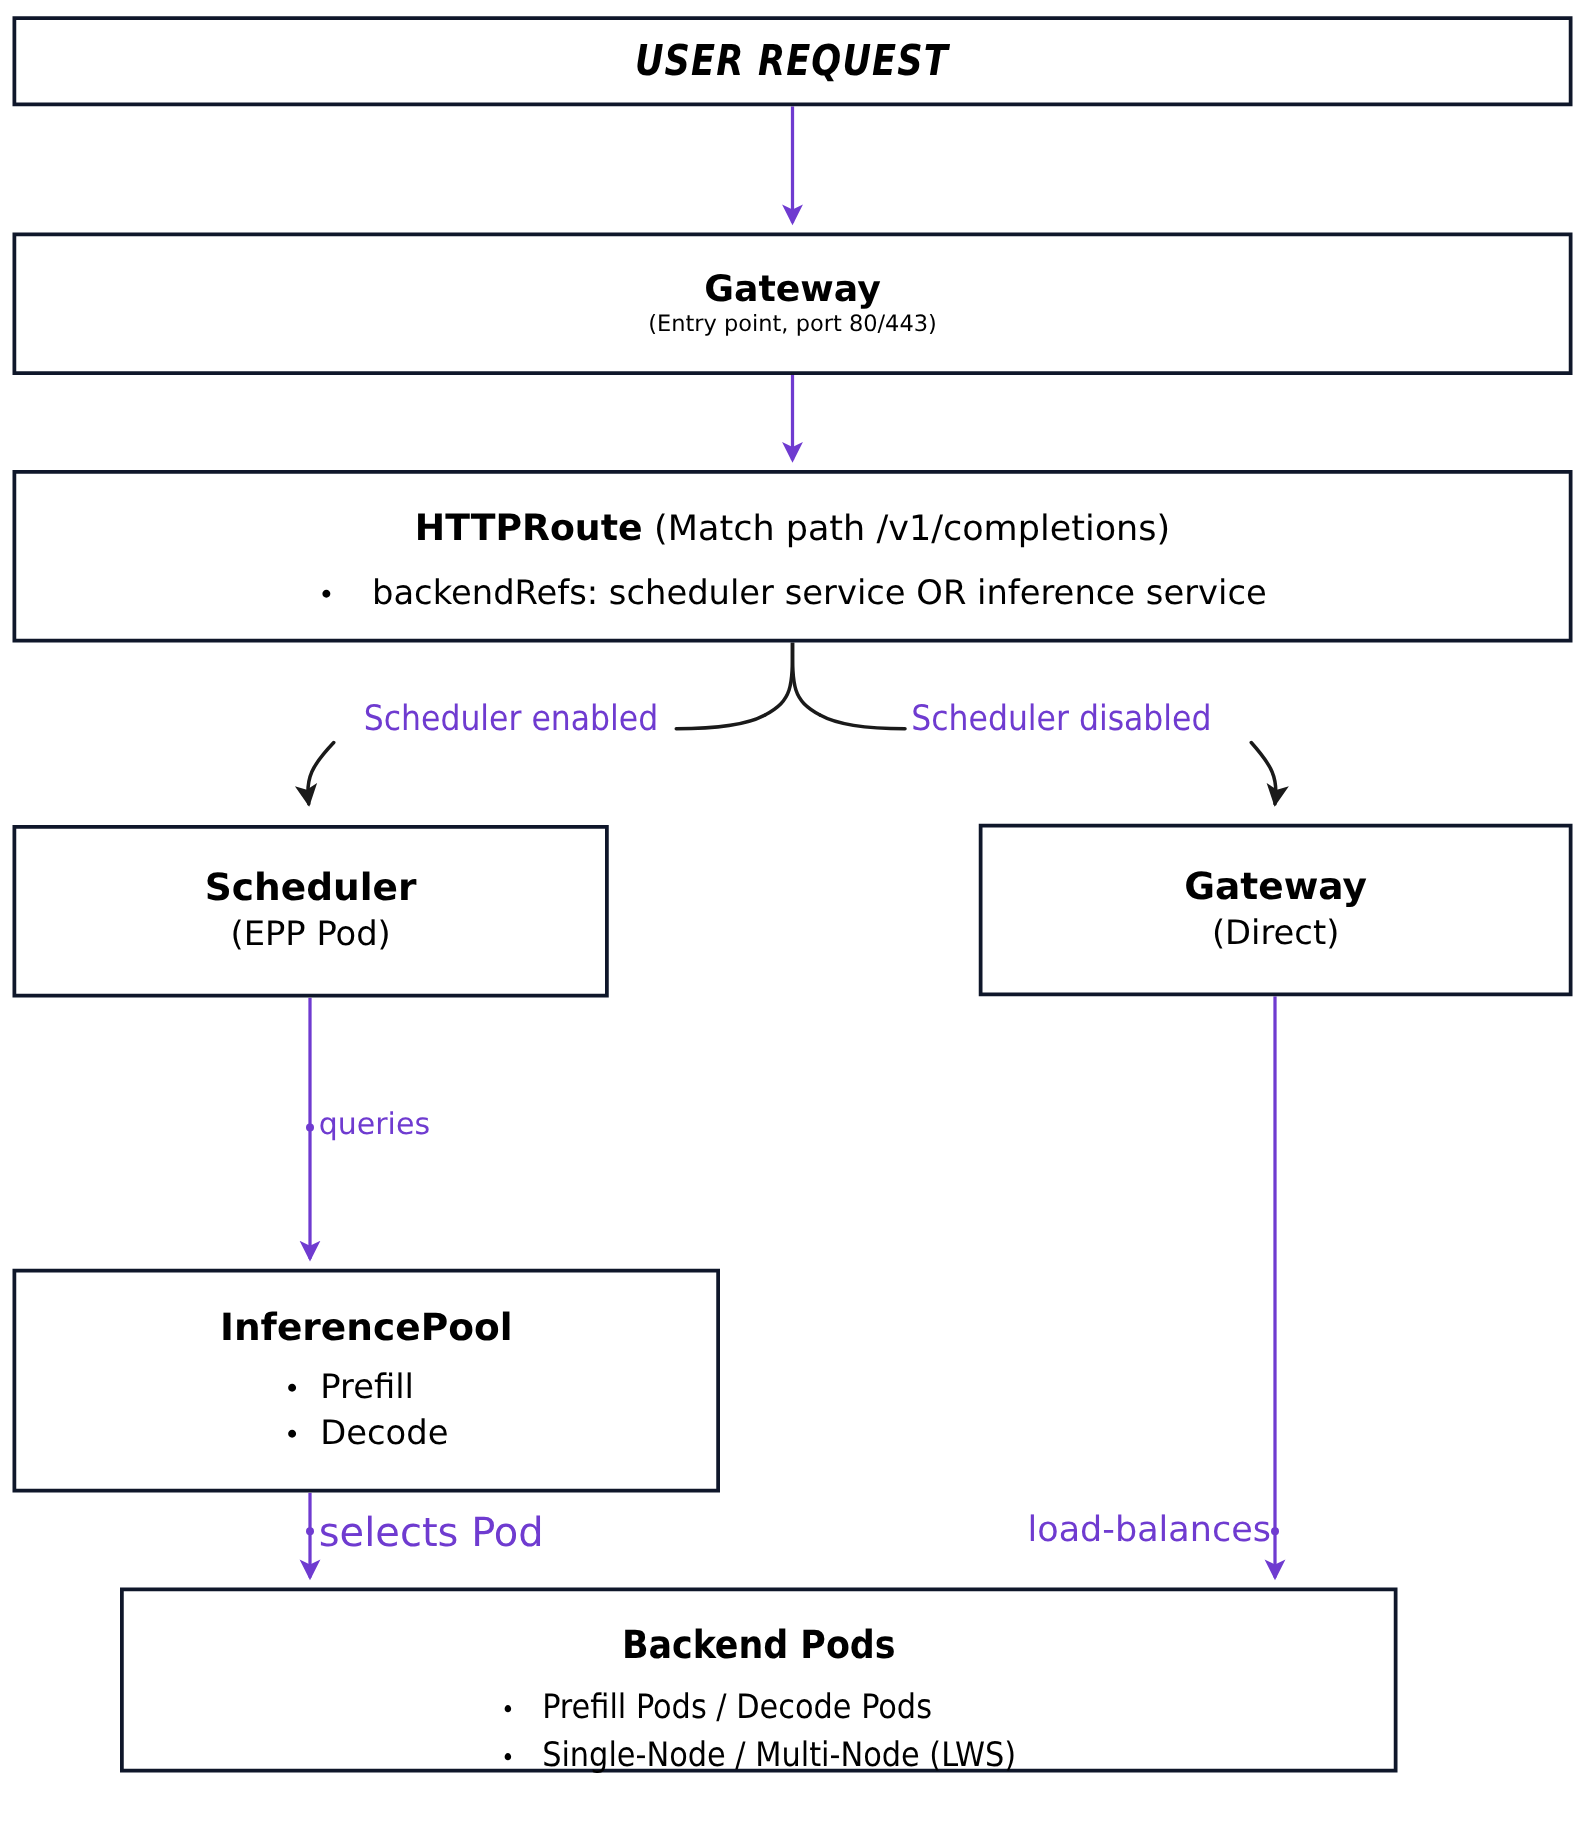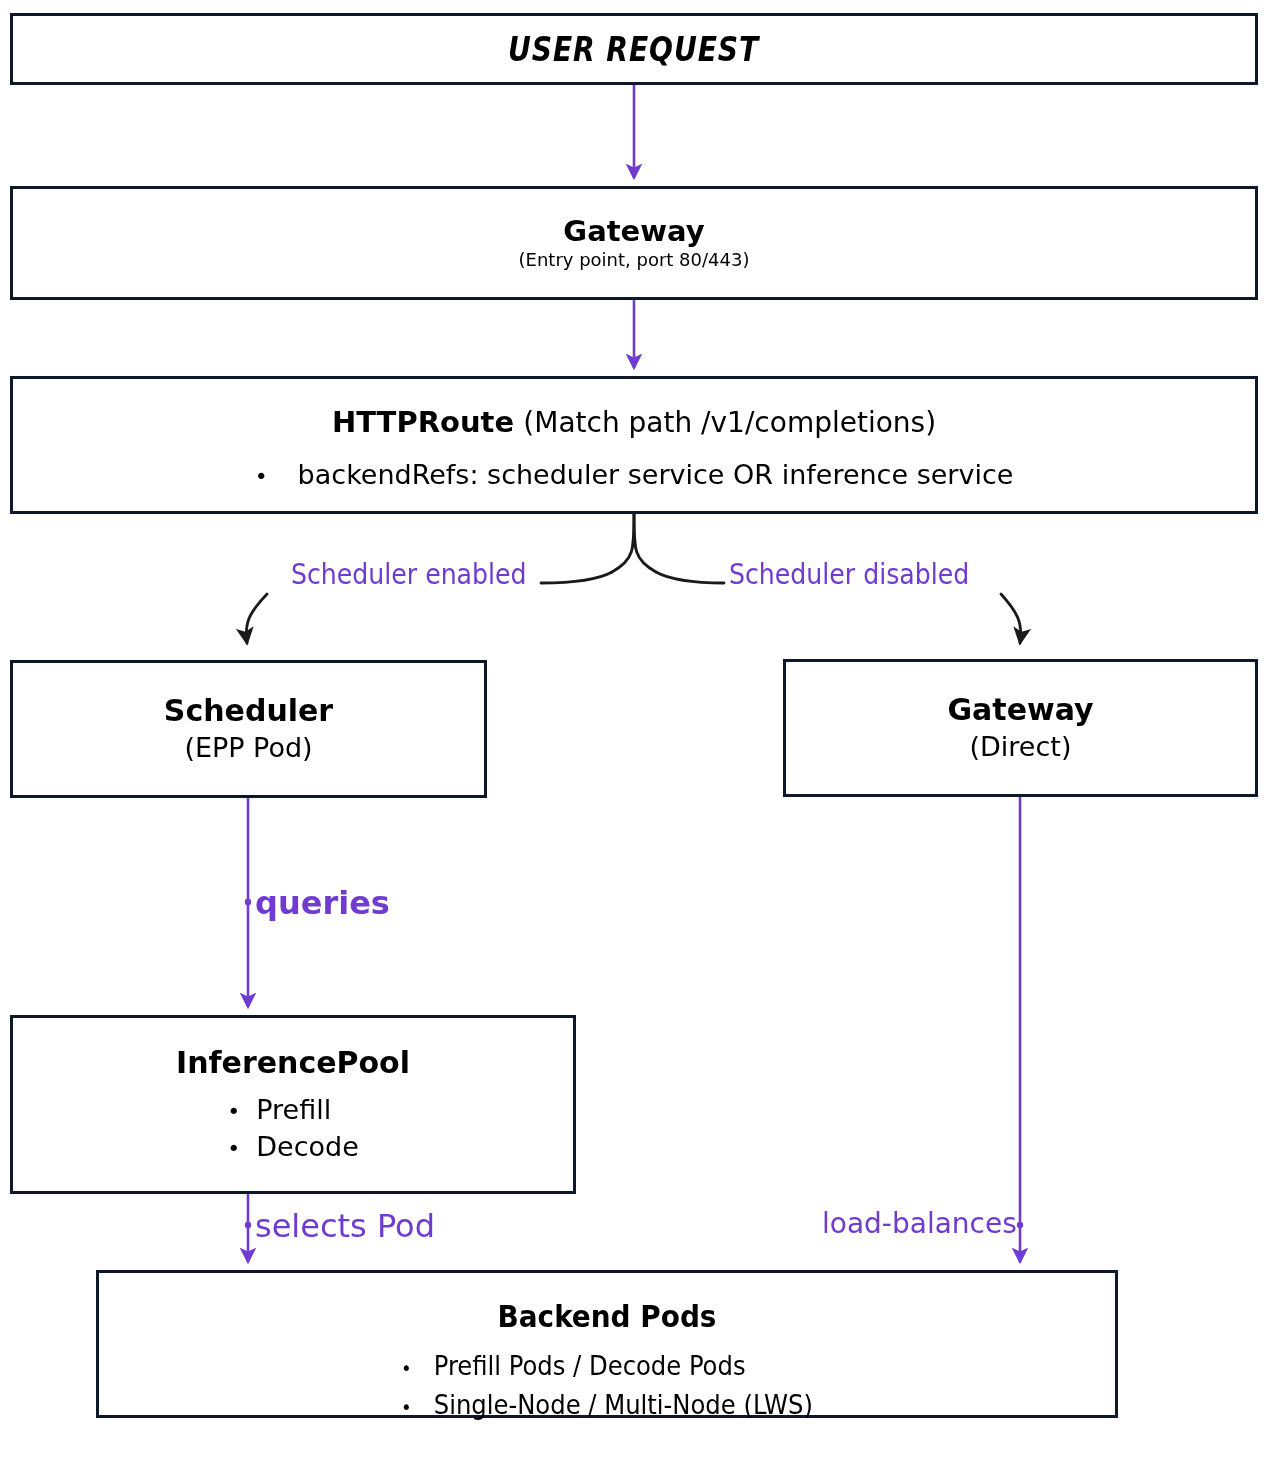--- a/index.html
+++ b/index.html
@@ -158,22 +158,21 @@
     font-size: 28px;
     font-family: "DejaVu Sans Condensed", "Liberation Sans Narrow", "Liberation Sans", sans-serif;
   }
   #label-scheduler-disabled {
     left: 729px; top: 561px;
     font-size: 28px;
     font-family: "DejaVu Sans Condensed", "Liberation Sans Narrow", "Liberation Sans", sans-serif;
   }
   #label-queries {
     left: 255px; top: 887px;
-    font-size: 32px;
-    font-weight: bold;
+    font-size: 24px;
   }
   #label-selects-pod {
     left: 255px; top: 1210px;
     font-size: 32px;
   }
   #label-load-balances {
     left: 822px; top: 1210px;
     font-size: 28px;
   }
 </style>

